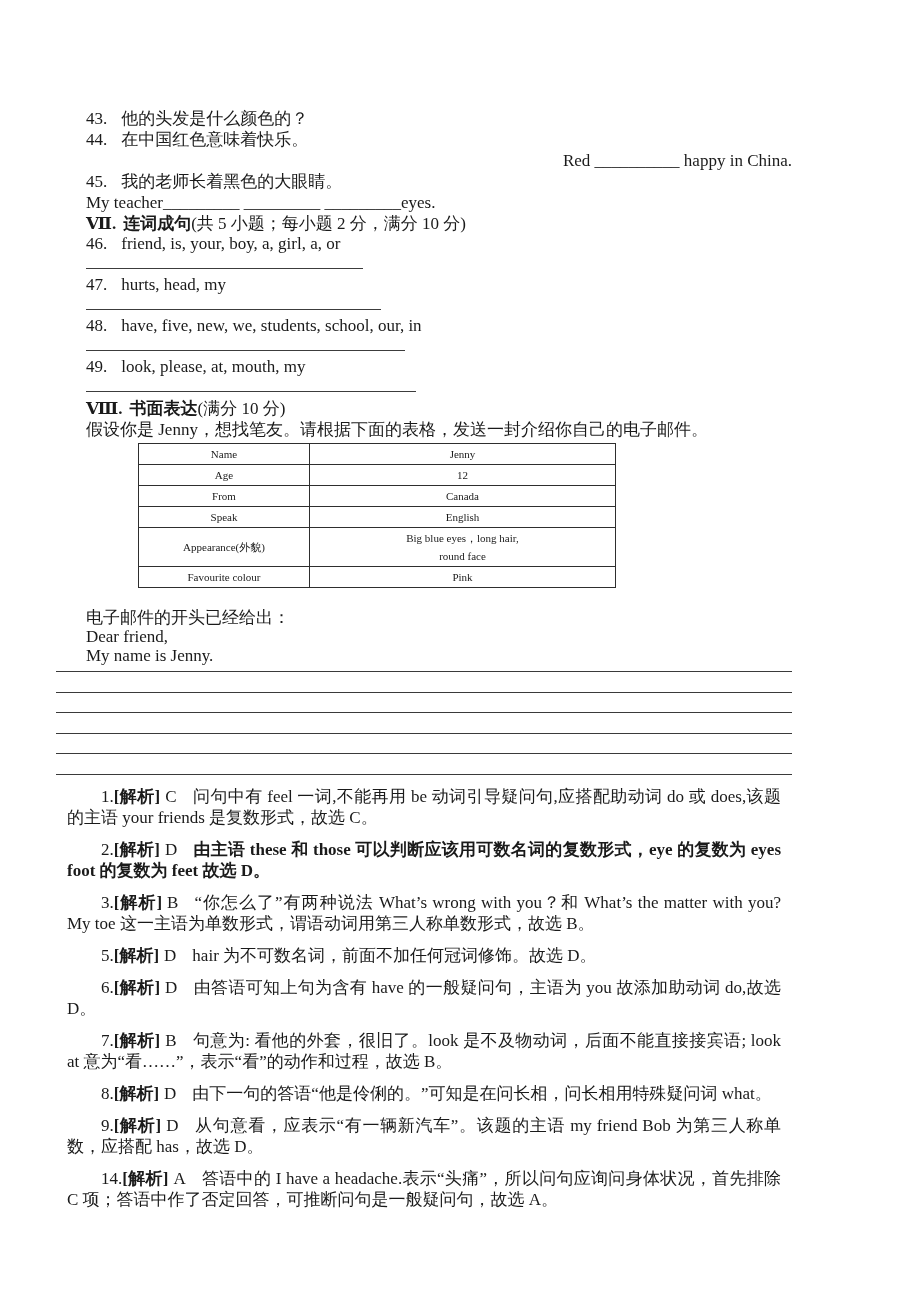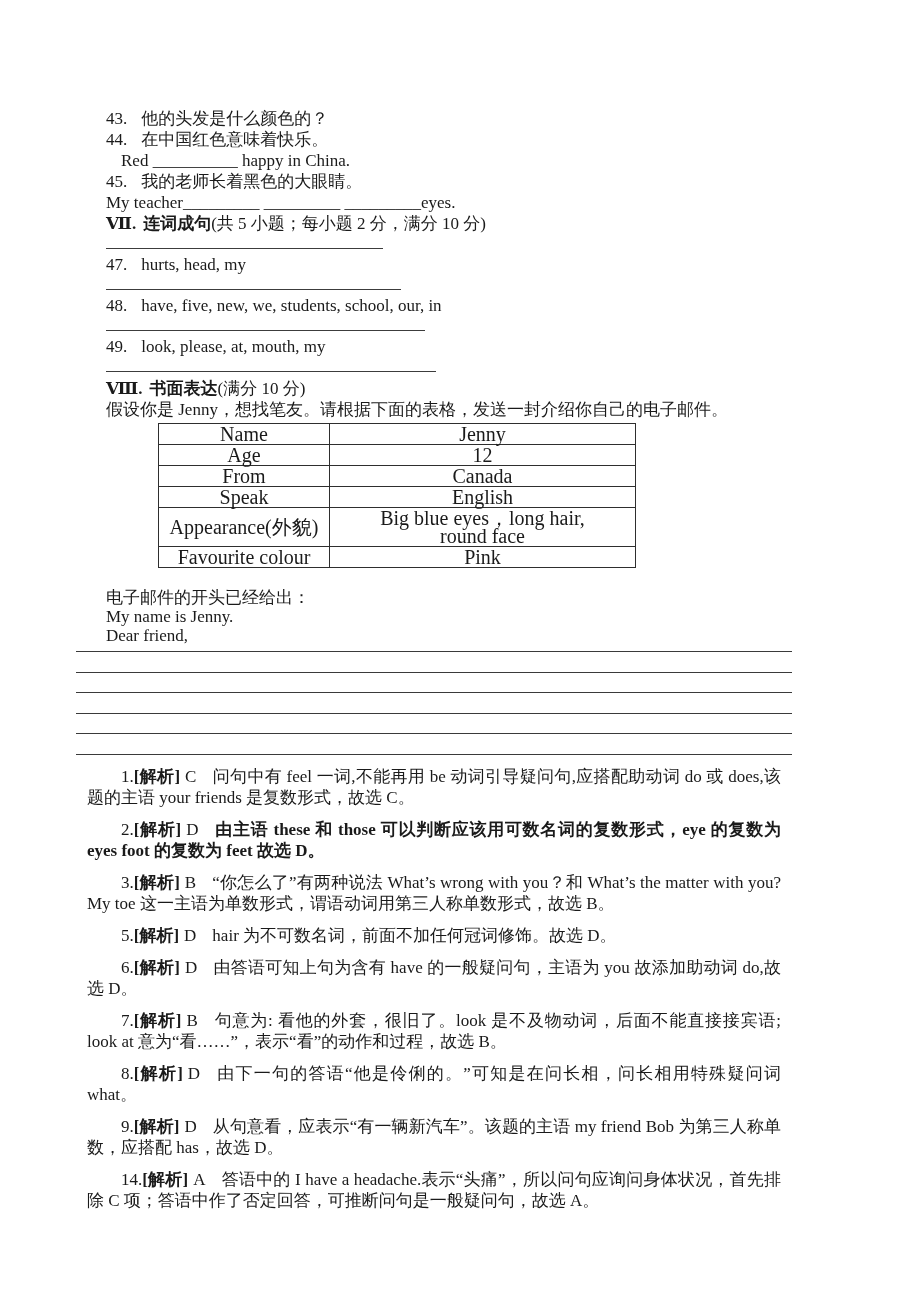--- a/index.html
+++ b/index.html
@@ -7,29 +7,29 @@
     position: relative;
     width: 920px;
     height: 1302px;
     background: #ffffff;
     font-family: "Liberation Serif", "DejaVu Serif", serif;
     font-size: 17px;
     color: #1a1a1a;
     overflow: hidden;
   }
   .content {
-    padding: 108px 128px 0 76px; 
+    padding: 108px 128px 0 56px; 
   }
   .indent30 { margin-left: 30px; }
   .bold { font-weight: 700; }
 
   .q-cn { line-height: 21px; white-space: nowrap; }
   .q-cn .qnum { margin-right: 14px; }
   .q-en { line-height: 21px; white-space: pre-wrap; }
-  .q-en.red-line { padding-left: 15px; }
+  .q-en.red-line { padding-left: 15px; text-align: right; }
 
   .sec-header { line-height: 21px; white-space: nowrap; }
   .sec-header .numeral { font-weight: 700; margin-right: 7px; }
   .sec-header .sec-title { font-weight: 700; }
 
   .arrange-item .words-line { line-height: 20px; white-space: nowrap; }
   .arrange-item .words-line .qnum { margin-right: 14px; }
   .answer-blank {
     margin-top: 14px;
     margin-bottom: 6px;
@@ -37,21 +37,21 @@
     height: 0;
   }
 
   .intro-line { line-height: 21px; white-space: nowrap; }
 
   table.pen-pal {
     border-collapse: collapse;
     table-layout: fixed;
     margin: 3px 0 10px 82px; 
     width: 478px;
-    font-size: 20px;
+    font-size: 11px;
   }
   table.pen-pal td {
     border: 1px solid #2e2e2e;
     text-align: center;
     vertical-align: middle;
     padding: 1px 2px;
     line-height: 18px;
     height: 17px;
   }
   table.pen-pal td.col-label { width: 166px; }
@@ -92,20 +92,23 @@
     <div class="q-cn indent30">
       <span class="qnum">45.</span><span>我的老师长着黑色的大眼睛。</span>
     </div>
     <div class="q-en indent30">My teacher_________ _________ _________eyes.</div>
 
     <div class="sec-header indent30">
       <span class="numeral">Ⅶ.</span><span class="sec-title">连词成句</span><span>(共 5 小题；每小题 2 分，满分 10 分)</span>
     </div>
 
     <div class="arrange-item indent30">
+      <div class="words-line">
+        <span class="qnum">46.</span><span>friend, is, your, boy, a, girl, a, or</span>
+      </div>
       <div class="answer-blank" style="width:277px"></div>
     </div>
 
     <div class="arrange-item indent30">
       <div class="words-line">
         <span class="qnum">47.</span><span>hurts, head, my</span>
       </div>
       <div class="answer-blank" style="width:295px"></div>
     </div>
 
@@ -154,22 +157,22 @@
 round face</td>
         </tr>
         <tr>
           <td class="col-label">Favourite colour</td>
           <td>Pink</td>
         </tr>
       </tbody>
     </table>
 
     <div class="given-note indent30">电子邮件的开头已经给出：</div>
+    <div class="email-line indent30">Dear friend,</div>
     <div class="email-line indent30">My name is Jenny.</div>
-    <div class="email-line indent30">Dear friend,</div>
 
     <div class="writing-lines">
       <div class="writing-line first"></div>
       <div class="writing-line"></div>
       <div class="writing-line"></div>
       <div class="writing-line"></div>
       <div class="writing-line"></div>
       <div class="writing-line"></div>
     </div>
 

